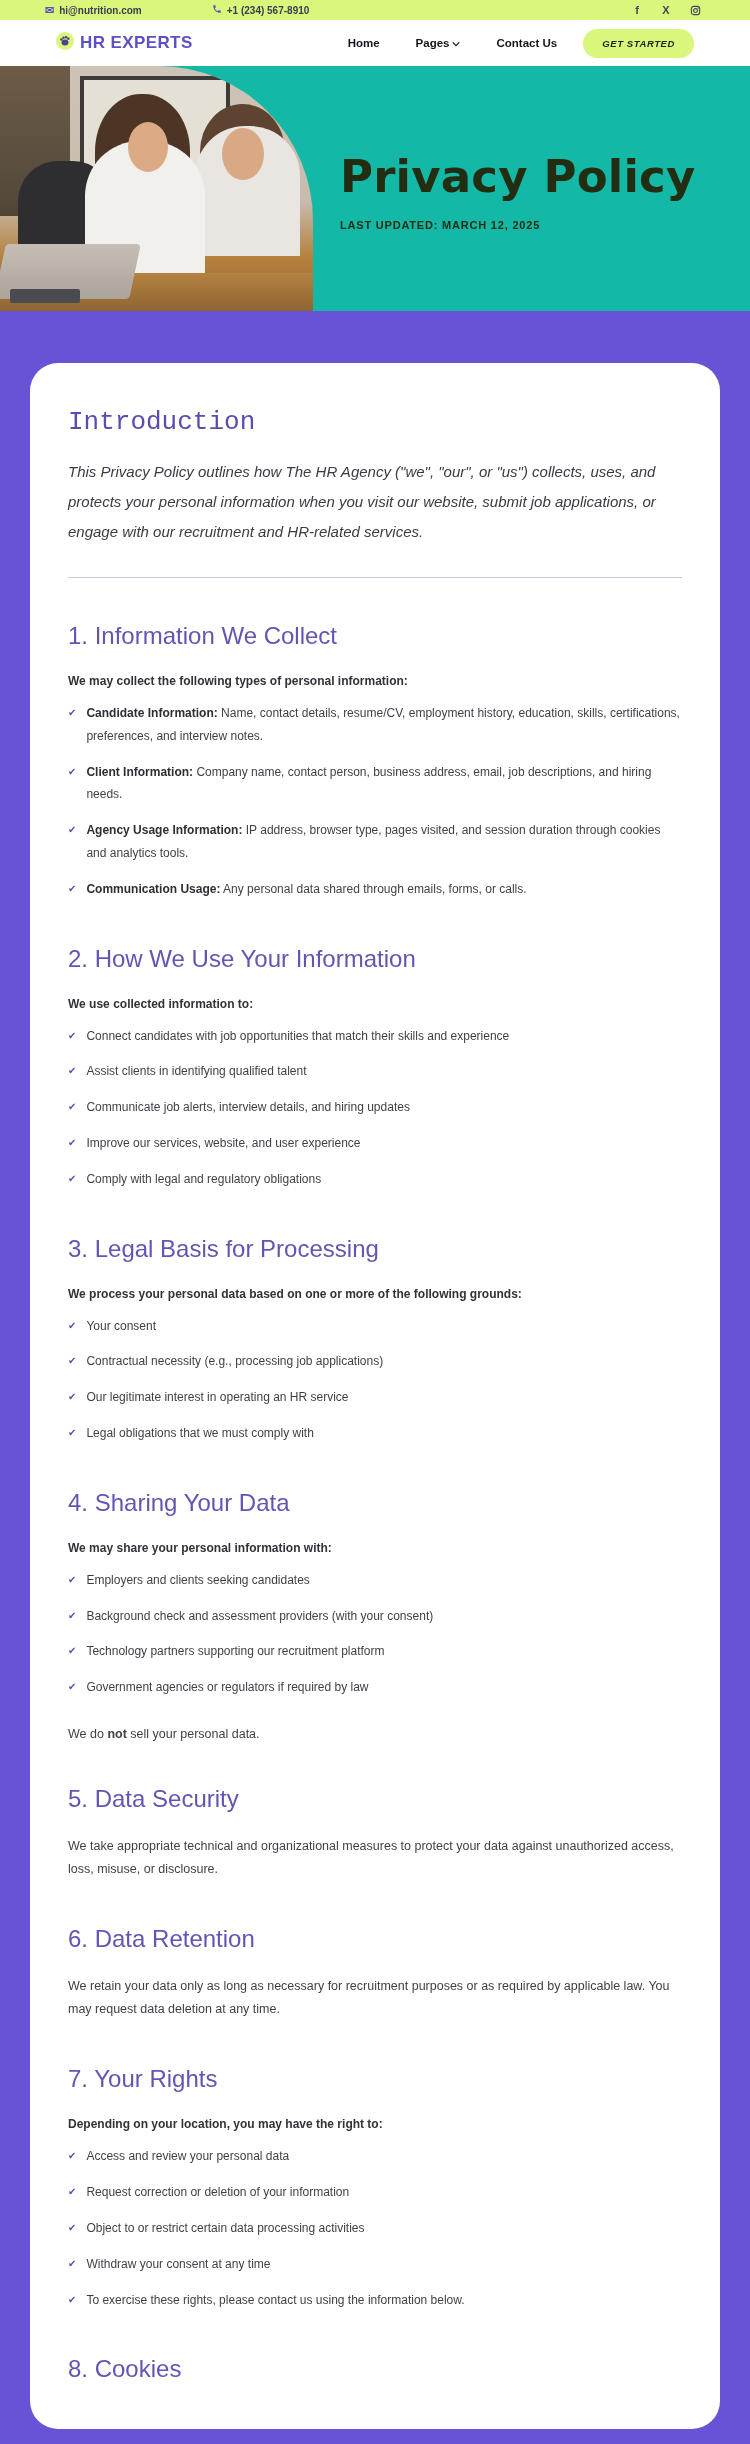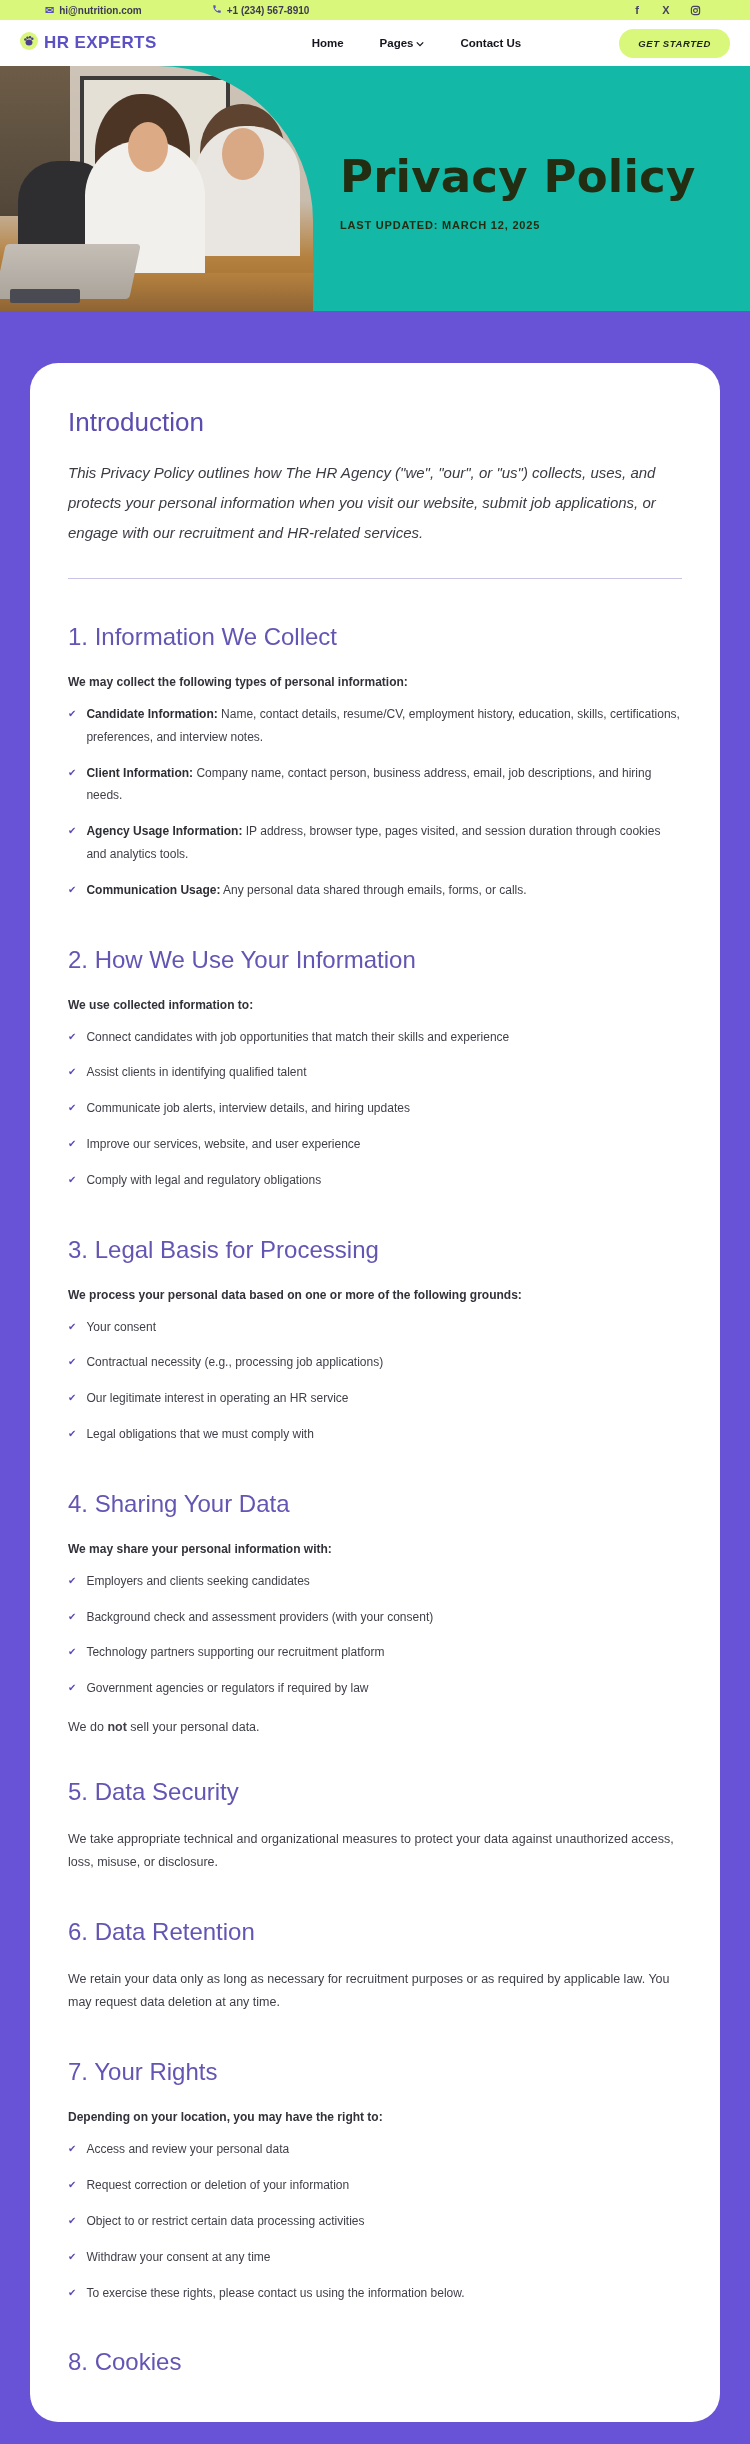--- a/index.html
+++ b/index.html
@@ -9,21 +9,21 @@
   .topbar { background:#d9f77b; height:20px; display:flex; align-items:center; padding:0 44px 0 45px; font-size:10px; font-weight:bold; color:#3d3a55; }
   .topbar .contact-item { display:flex; align-items:center; gap:5px; }
   .topbar .phone-item { margin-left:70px; }
   .topbar .mail-glyph { color:#5b4fc0; font-size:11px; }
   .topbar .spacer { flex:1; }
   .topbar .socials { display:flex; align-items:center; gap:17px; margin-right:5px; }
   .soc { color:#46425f; font-size:11px; font-weight:bold; cursor:pointer; display:inline-flex; align-items:center; justify-content:center; width:12px; height:12px; }
   .soc svg { display:block; }
 
   
-  .header { background:#fff; height:46px; display:flex; align-items:center; padding:0 20px; }
+  .header { background:#fff; height:46px; display:flex; align-items:center; padding:0 56px; }
   .brand { display:flex; align-items:center; gap:6px; }
   .brand-text { color:#5b50c4; font-size:17px; font-weight:bold; letter-spacing:0.4px; font-family:"Liberation Sans", sans-serif; }
   .nav { display:flex; align-items:center; gap:36px; margin-left:155px; }
   .nav a { text-decoration:none; color:#15151f; font-size:11.5px; font-weight:bold; display:flex; align-items:center; gap:3px; }
   .cta { margin-left:auto; background:#d9f77b; border:none; border-radius:16px; padding:9px 19px; font-family:"Liberation Sans", sans-serif; font-size:9.5px; font-weight:bold; letter-spacing:0.6px; color:#20261a; cursor:pointer;font-style:italic; }
 
   
   .hero { position:relative; background:#14b8a6; height:245px; overflow:hidden; }
   .hero-photo { position:absolute; left:0; top:0; width:313px; height:245px; border-radius:0 155px 0 0; overflow:hidden; background:linear-gradient(180deg,#cdc3b6 0%,#c8bcae 55%,#b5813f 78%,#96672f 100%); }
   .ph { position:absolute; }
@@ -39,31 +39,31 @@
   .ph-laptop { left:0px; top:178px; width:135px; height:55px; background:linear-gradient(#c4beb6,#aba49b); transform:skewX(-12deg); border-radius:4px; }
   .ph-desk { left:0; bottom:0; width:100%; height:38px; background:linear-gradient(#b5813f,#8f6434); }
   .ph-book { left:10px; bottom:8px; width:70px; height:14px; background:#4a4a52; border-radius:2px; }
   .hero-text { margin-left:340px; padding-top:84px; }
   .hero-title { font-family:"DejaVu Sans", sans-serif; font-size:45px; font-weight:bold; color:#222d12; letter-spacing:0.2px; }
   .hero-updated { margin-top:16px; font-size:11px; font-weight:bold; letter-spacing:0.8px; color:#222d12; }
 
   
   .purple { background:#6853d6; padding:52px 30px 40px; }
   .card { background:#fff; border-radius:28px; padding:44px 38px 46px; }
-  .intro-heading { color:#5a4db0; font-size:26px; font-weight:500; }
+  .intro-heading { color:#5a4db0; font-size:26px; font-weight:500;font-family:Liberation Mono, monospace; }
   .intro-text { margin-top:20px; font-style:italic; font-size:15px; line-height:2.0; color:#3b3b44; }
   .intro-divider { margin-top:30px; border:none; border-top:1px solid #c9c3e8; }
   .sec-heading { margin-top:44px; color:#6355b4; font-size:24px; font-weight:500; }
   .lead { margin-top:24px; font-size:12px; font-weight:bold; color:#32323a; }
   .body-p { margin-top:22px; font-size:12.5px; line-height:1.85; color:#3f3f49; }
   ul.checklist { list-style:none; margin-top:14px; }
   ul.checklist li { display:flex; margin:13px 0; font-size:12px; line-height:1.9; color:#3f3f49; }
   .check { color:#5a4cb8; font-size:10px; margin-right:10px; line-height:2.2; }
   .li-text b { color:#2e2e36; }
-  .note { margin-top:20px; font-size:12.5px; color:#3f3f49; }
+  .note { margin-top:28px; font-size:12.5px; color:#3f3f49; }
 </style>
 </head>
 <body>
 
 <div class="topbar">
   <span class="contact-item">
     <span class="mail-glyph">✉</span>
     <span>hi@nutrition.com</span>
   </span>
   <span class="contact-item phone-item">

